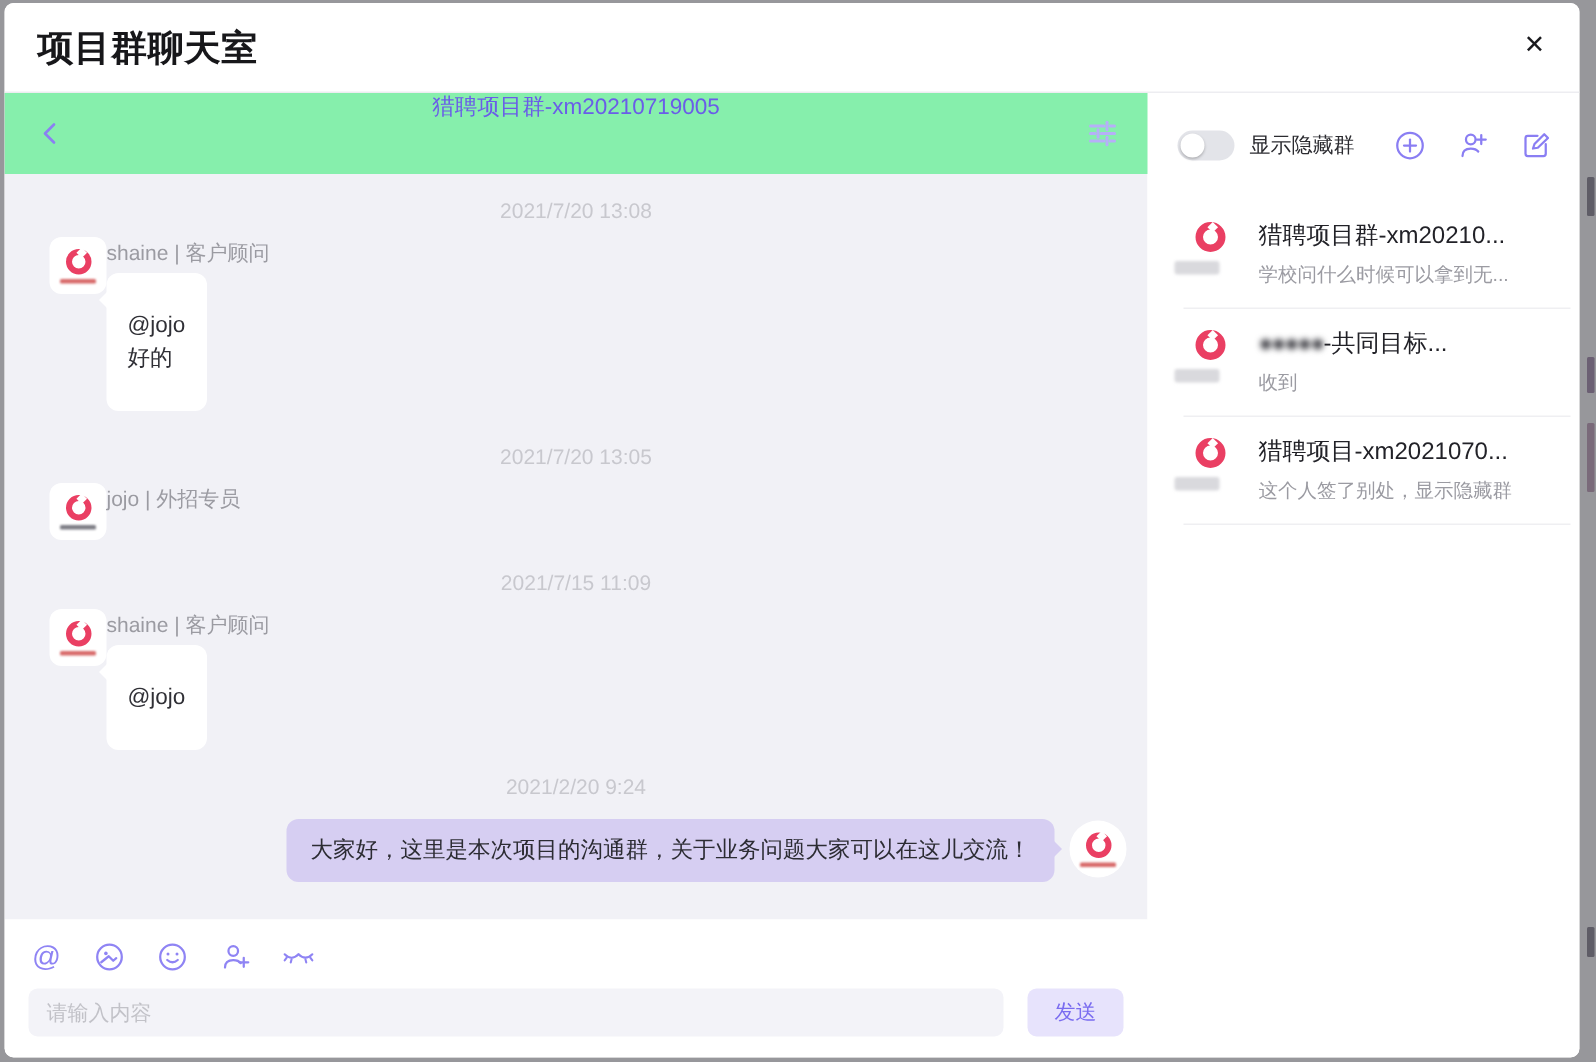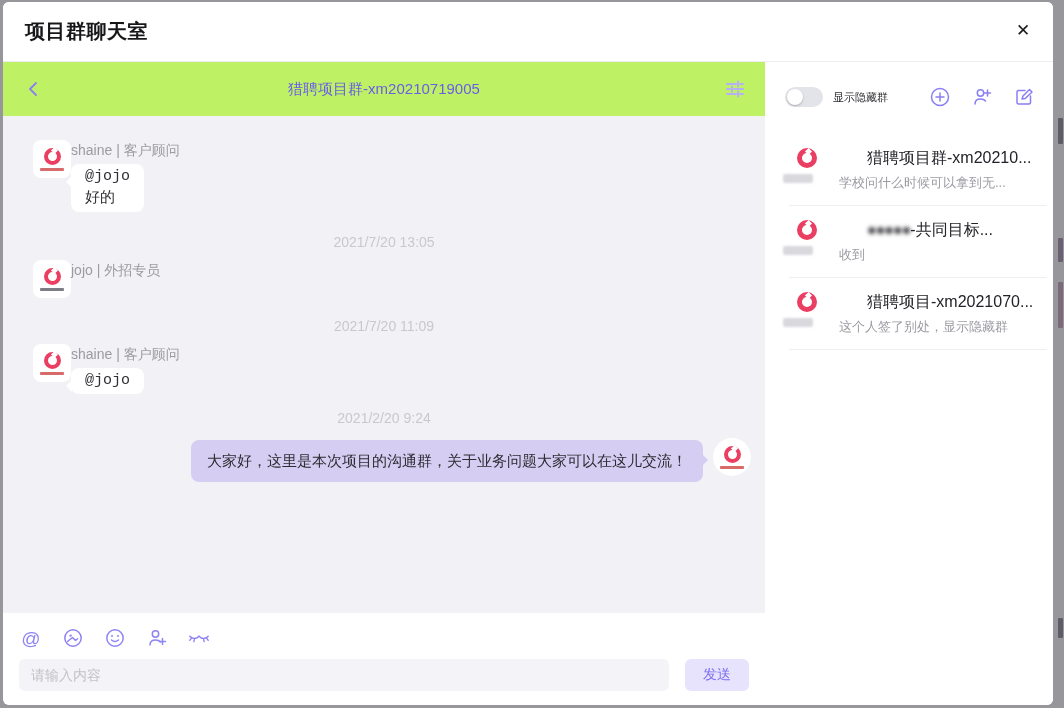--- a/index.html
+++ b/index.html
@@ -13,54 +13,54 @@
   .edge-mark.m2 { top:238px; height:24px; background:#6b5f73; }
   .edge-mark.m3 { top:282px; height:46px; background:#7a6a7a; }
   .edge-mark.m4 { top:618px; height:20px; }
 
   
   .modal { position:absolute; left:3px; top:2px; width:1050px; height:703px;
            background:#fff; border-radius:6px; overflow:hidden; display:flex; flex-direction:column; }
 
   .titlebar { height:60px; background:#fff; border-bottom:1px solid #ededf1; position:relative;
               display:flex; align-items:center; padding:0 22px; flex:0 0 auto; }
-  .titlebar h1 { font-size:20px; font-weight:700; color:#17171a; letter-spacing:.5px; }
+  .titlebar h1 { font-size:24px; font-weight:700; color:#17171a; letter-spacing:.5px; }
   .close-x { position:absolute; right:16px; top:14px; width:28px; height:28px; display:flex;
              align-items:center; justify-content:center; font-size:17px; color:#1a1a1e; cursor:pointer; }
 
   .bodyrow { flex:1; display:flex; min-height:0; }
 
   
   .chat { width:762px; display:flex; flex-direction:column; min-width:0; }
-  .chat-header { height:54px; background:#bef264; position:relative; display:flex; align-items:center; flex:0 0 auto; }
+  .chat-header { height:54px; background:#86efac; position:relative; display:flex; flex:0 0 auto; }
   .back-btn { position:absolute; left:16px; top:0; height:54px; width:28px; display:flex; align-items:center;
               justify-content:center; color:#8b80f2; cursor:pointer; }
   .chat-title { width:100%; text-align:center; font-size:15px; color:#6a5de8; }
   .filter-btn { position:absolute; right:14px; top:11px; width:32px; height:32px; border-radius:6px;
                 display:flex; align-items:center; justify-content:center; cursor:pointer; }
 
   .messages { flex:1; background:#f1f1f6; padding:16px 0 0 0; overflow:hidden; }
   .time { text-align:center; font-size:14px; color:#c8c8ce; height:18px; }
   .msg-in { display:flex; padding:0 30px; margin-top:8px; }
   .avatar { width:38px; height:38px; background:#fff; border-radius:8px; flex:0 0 auto;
             display:flex; flex-direction:column; align-items:center; justify-content:center; }
   .avatar.round { border-radius:50%; }
   .ring { width:17px; height:17px; border:4px solid #ea3f63; border-radius:50%; position:relative; }
   .ring:after { content:""; position:absolute; width:5px; height:5px; background:#fff; left:4px; top:-4px; transform:rotate(45deg); }
   .brandline { width:24px; height:3px; margin-top:3px; border-radius:1px; filter:blur(.6px); }
   .brandline.red { background:#d86a6a; }
   .brandline.dark { background:#7d7d85; }
   .msg-body { }
   .sender { font-size:14px; color:#9b9ba2; height:20px; line-height:20px; }
-  .bubble { position:relative; background:#fff; border-radius:8px; padding:2px 14px; margin-top:4px;
-            width:fit-content; font-size:15px; line-height:22px; color:#303036;font-family:Liberation Mono, monospace; }
+  .bubble { position:relative; background:#fff; border-radius:8px; padding:24px 14px; margin-top:4px;
+            width:fit-content; font-size:15px; line-height:22px; color:#303036; }
   .bubble .ln { white-space:nowrap; }
   .bubble:before { content:""; position:absolute; left:-5px; top:12px; border-top:6px solid transparent;
                    border-bottom:6px solid transparent; border-right:6px solid #fff; }
-  .msg-out { display:flex; justify-content:flex-end; align-items:flex-start; padding:0 14px 0 30px; margin-top:10px; }
+  .msg-out { display:flex; justify-content:flex-end; align-items:center; padding:0 14px 0 30px; margin-top:10px; }
   .bubble-out { position:relative; background:#d6cef2; border-radius:8px; padding:10px 16px;
                 font-size:15px; line-height:22px; color:#2c2c33; width:fit-content; margin-top:2px; }
   .bubble-out .ln { white-space:nowrap; }
   .bubble-out:after { content:""; position:absolute; right:-5px; top:14px; border-top:6px solid transparent;
                       border-bottom:6px solid transparent; border-left:6px solid #d6cef2; }
   .out-avatar { margin-left:10px; }
 
   .composer { background:#fff; border-radius:0 0 0 6px; padding:12px 16px 14px 16px; flex:0 0 auto; }
   .tools { display:flex; align-items:center; gap:18px; height:26px; }
   .tool { width:24px; height:24px; display:flex; align-items:center; justify-content:center;
@@ -72,32 +72,32 @@
   .msg-input::placeholder { color:#c2c2c8; }
   .send-btn { width:64px; height:32px; background:#e7e3fc; color:#7a6cf0; border:none; border-radius:6px;
               font-size:14px; cursor:pointer; font-family:inherit; }
 
   
   .sidebar { flex:1; background:#fff; display:flex; flex-direction:column; min-width:0; }
   .side-header { display:flex; align-items:center; padding:24px 18px 0 20px; }
   .toggle { width:38px; height:20px; border-radius:10px; background:#e3e4e9; position:relative; cursor:pointer; flex:0 0 auto; }
   .knob { position:absolute; left:2px; top:2px; width:16px; height:16px; border-radius:50%; background:#fff;
           box-shadow:0 1px 2px rgba(0,0,0,.25); }
-  .toggle-label { margin-left:10px; font-size:11px; color:#2b2b30; }
+  .toggle-label { margin-left:10px; font-size:14px; color:#2b2b30; }
   .side-actions { margin-left:auto; display:flex; gap:20px; align-items:center; }
   .act { width:22px; height:22px; display:flex; align-items:center; justify-content:center; color:#8a7ef3; cursor:pointer; }
 
   .grouplist { margin-top:26px; }
   .gitem { display:flex; padding:13px 16px 13px 22px; cursor:pointer; }
   .g-avatar { width:40px; height:40px; flex:0 0 auto; position:relative; display:flex; justify-content:center; }
   .g-avatar .ring { width:20px; height:20px; border-width:5px; margin-top:1px; }
   .g-blob { position:absolute; left:-4px; bottom:4px; width:30px; height:9px; background:#d9d9dd;
             border-radius:2px; filter:blur(1px); }
   .g-text { margin-left:12px; min-width:0; }
-  .g-title { font-size:16px; color:#222228; height:22px; line-height:22px; white-space:nowrap;margin-left:28px; }
+  .g-title { font-size:16px; color:#222228; height:22px; line-height:22px; white-space:nowrap; }
   .g-title .blurred { filter:blur(2.2px); color:#3a3a40; letter-spacing:-1px; }
   .g-sub { font-size:13px; color:#9b9ba2; margin-top:5px; white-space:nowrap; }
   .g-divider { border-bottom:1px solid #efeff2; margin-left:24px; margin-right:6px; }
 </style>
 </head>
 <body>
 
 <div class="frame">
   <div class="edge-mark m1"></div>
   <div class="edge-mark m2"></div>
@@ -132,20 +132,21 @@
                 <line x1="8" y1="8.5" x2="8" y2="13.5"></line>
               <line x1="3" y1="16" x2="12" y2="16"></line>
                 <line x1="16" y1="16" x2="19" y2="16"></line>
                 <line x1="14" y1="13.5" x2="14" y2="18.5"></line>
             </svg>
           </div>
         </div>
 
         <div class="messages">
 
+          <div class="time">2021/7/20 13:08</div>
           <div class="msg-in">
             <div class="avatar">
               <div class="ring"></div>
               <div class="brandline red"></div>
             </div>
             <div class="msg-body">
               <div class="sender">shaine | 客户顾问</div>
               <div class="bubble">
                 <div class="ln">@jojo</div>
                 <div class="ln">好的</div>
@@ -157,21 +158,21 @@
           <div class="msg-in">
             <div class="avatar">
               <div class="ring"></div>
               <div class="brandline dark"></div>
             </div>
             <div class="msg-body">
               <div class="sender">jojo | 外招专员</div>
             </div>
           </div>
 
-          <div class="time" style="margin-top:20px">2021/7/20 11:09</div>
+          <div class="time" style="margin-top:20px">2021/7/15 11:09</div>
           <div class="msg-in">
             <div class="avatar">
               <div class="ring"></div>
               <div class="brandline red"></div>
             </div>
             <div class="msg-body">
               <div class="sender">shaine | 客户顾问</div>
               <div class="bubble">
                 <div class="ln">@jojo</div>
               </div>

